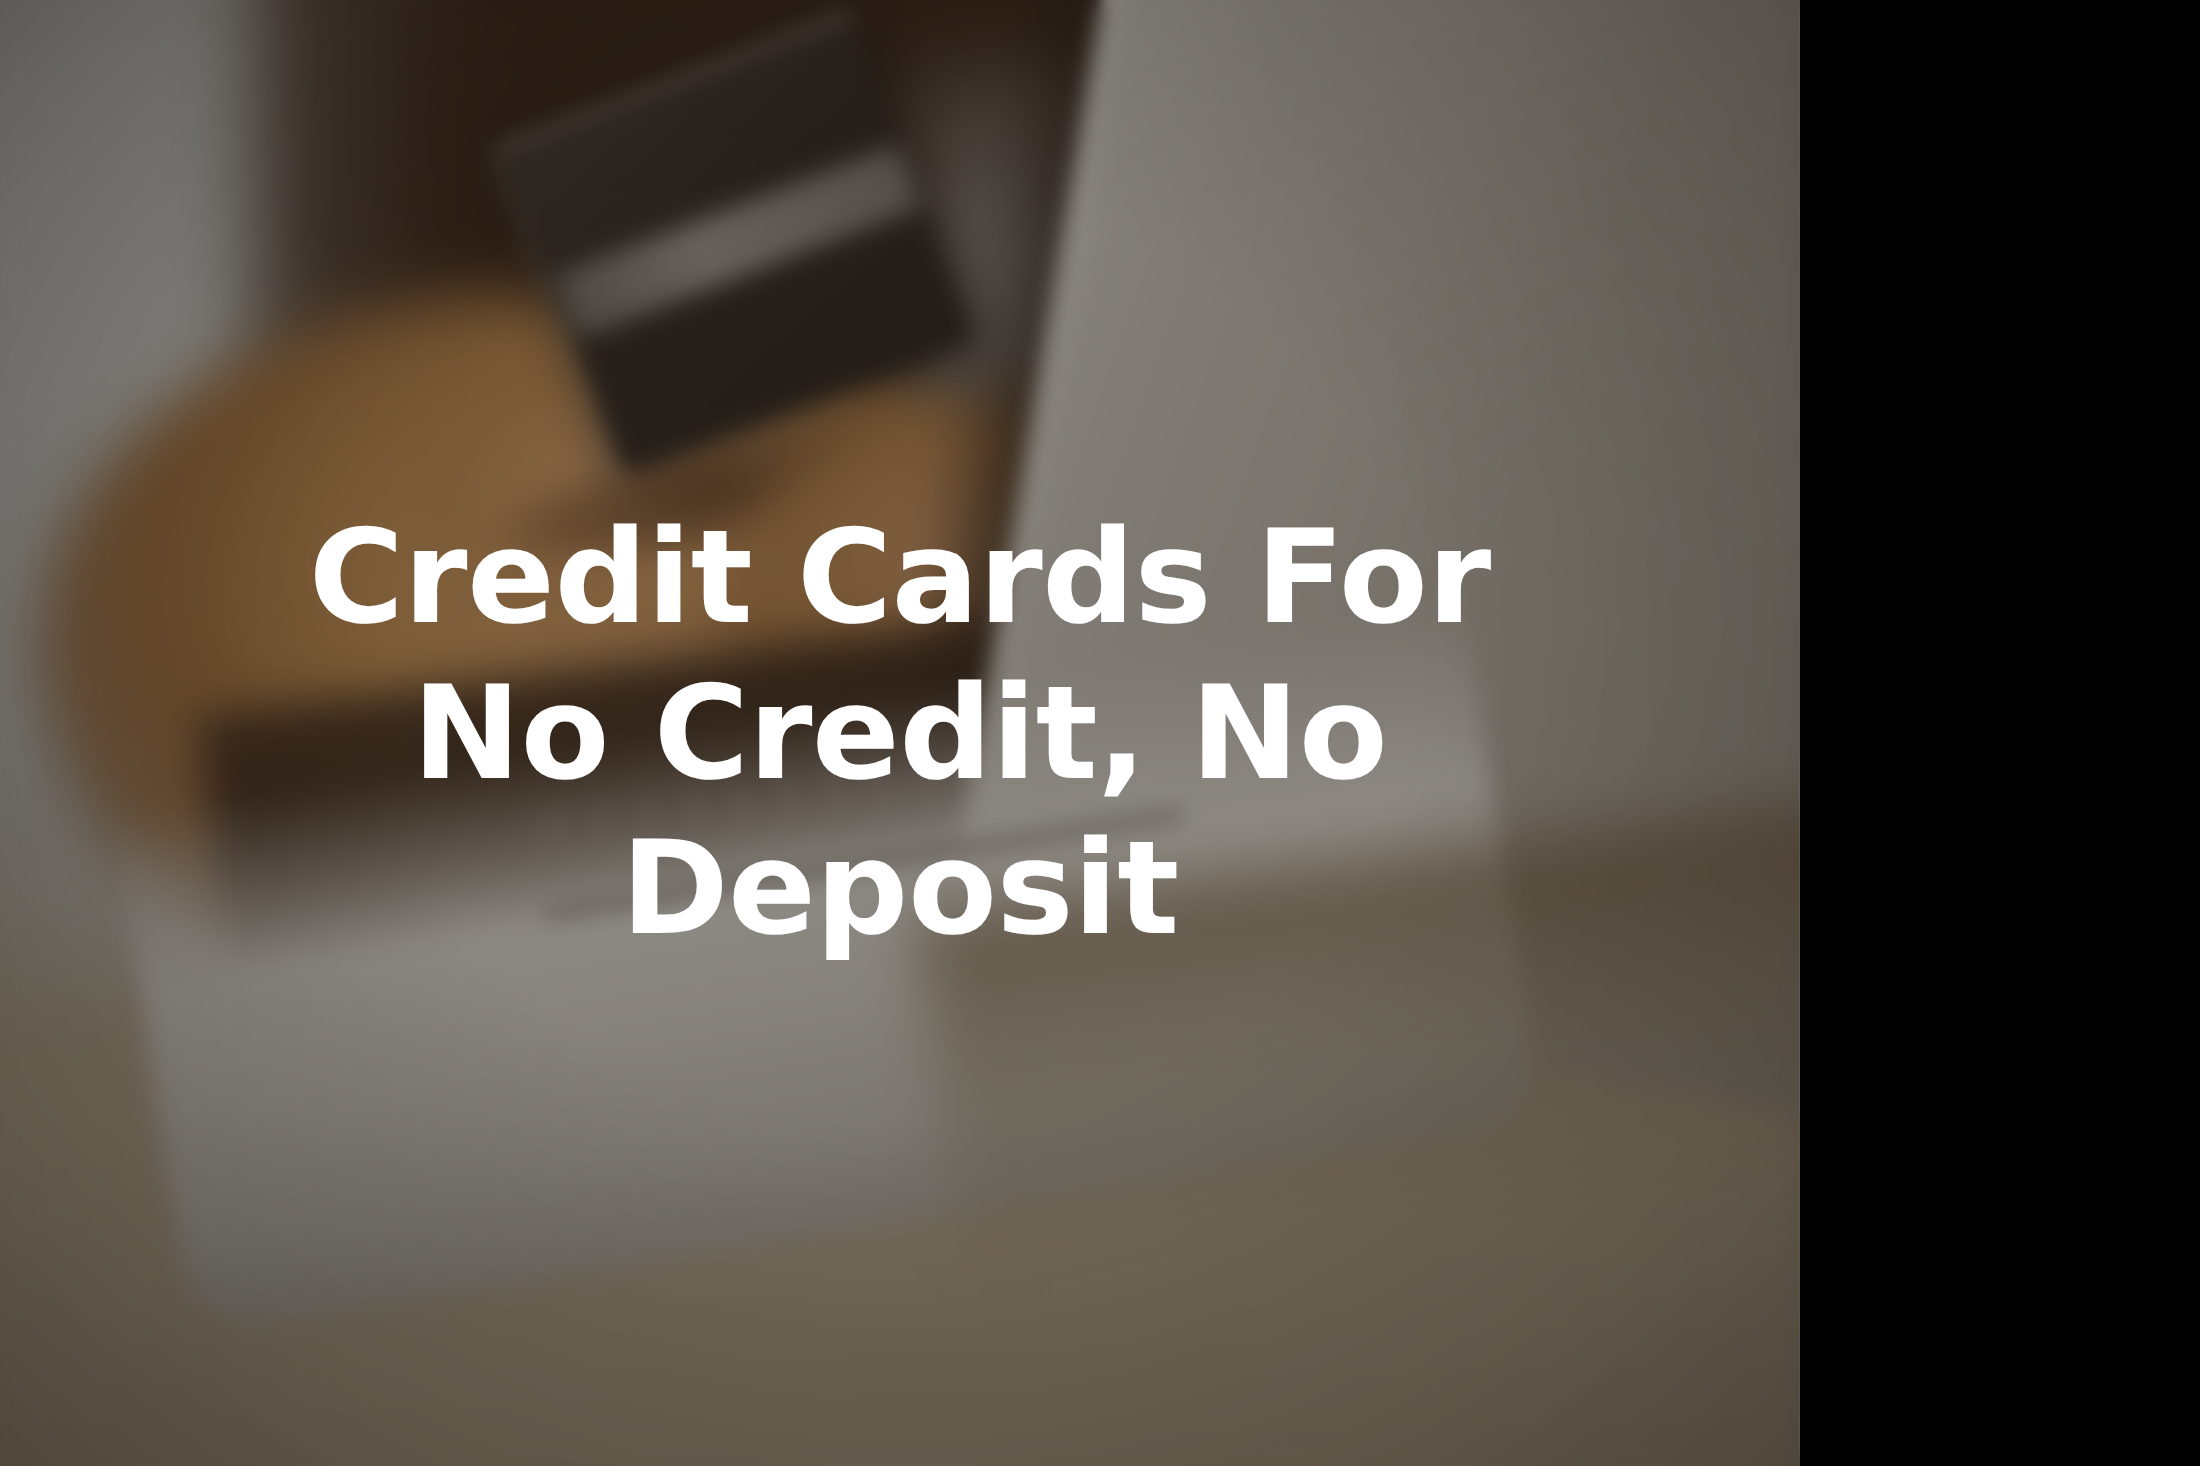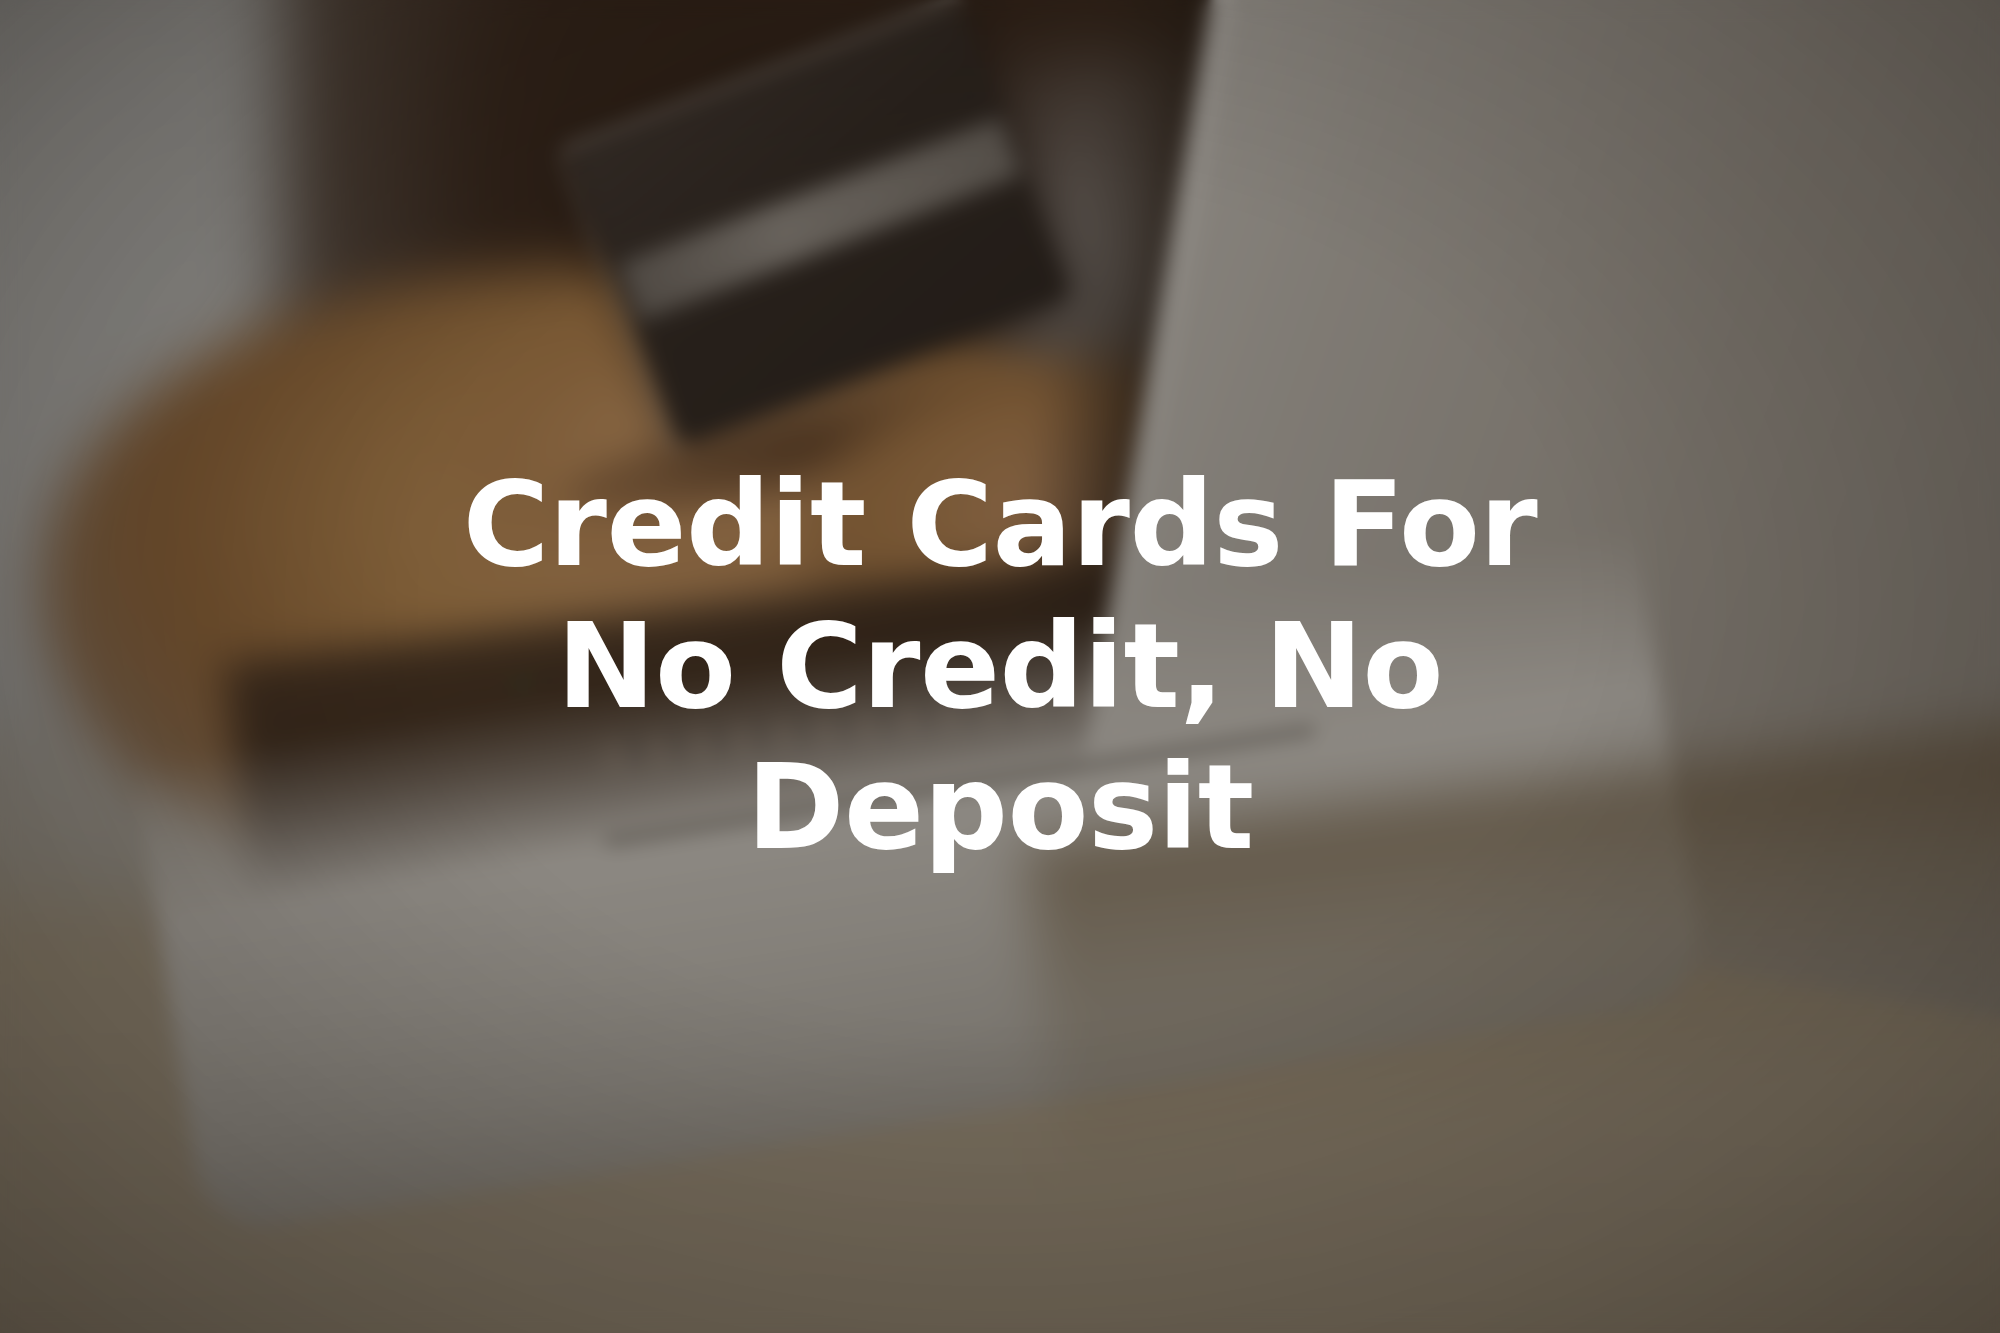--- a/index.html
+++ b/index.html
@@ -3,21 +3,21 @@
 <meta charset="utf-8">
 <title>Credit Cards For No Credit, No Deposit</title>
 <style>
   html, body {
     margin: 0;
     padding: 0;
     background: #000;
   }
   #hero {
     position: relative;
-    width: 2000px;
+    width: 1636px;
     height: 1333px;
     overflow: hidden;
     font-family: "Liberation Sans", sans-serif;
   }
 
   
   .photo {
     position: absolute;
     inset: 0;
     

